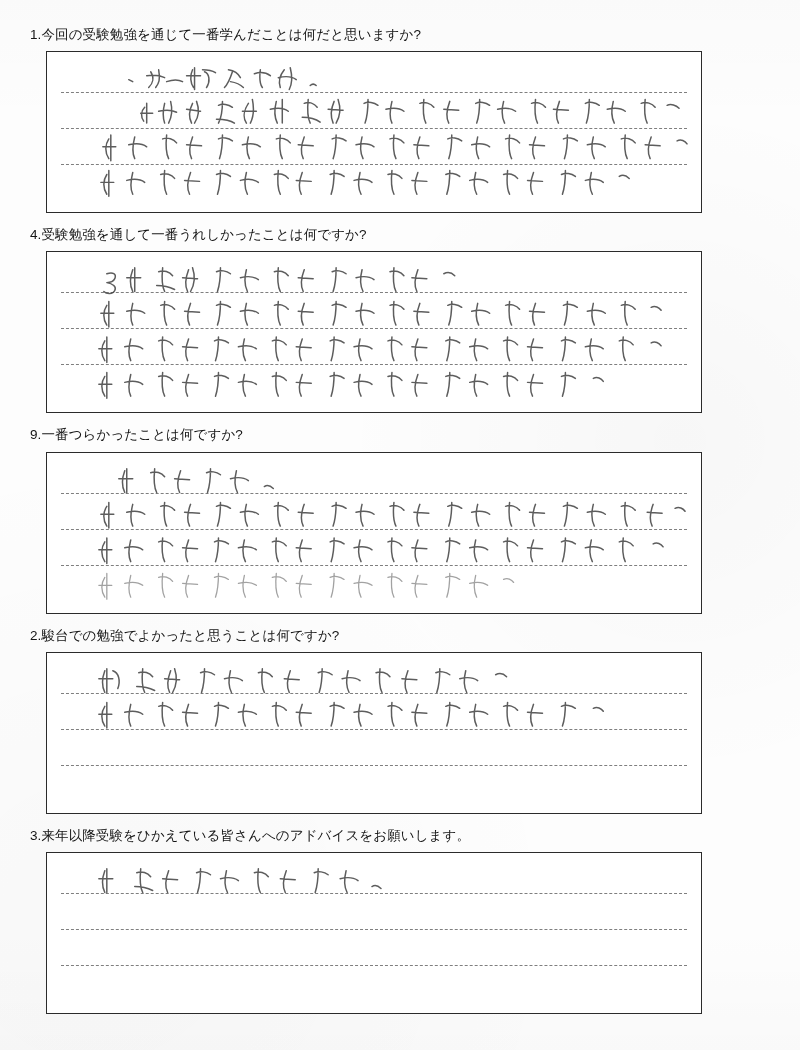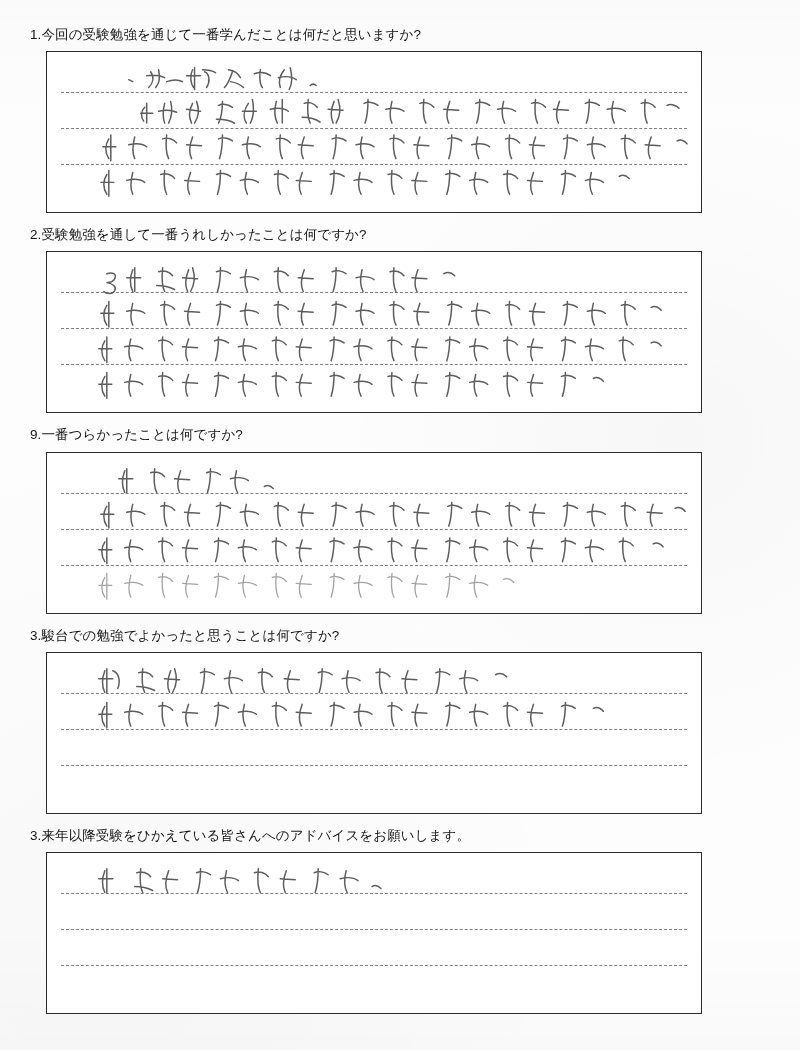--- a/index.html
+++ b/index.html
@@ -206,21 +206,21 @@
               <path d="M546 122 c-2 8 -2 16 1 22 M540 130 c8 -2 14 -1 18 2"></path>
               <path d="M574 126 c3 -2 7 -1 10 2"></path>
             </g>
           </svg>
         </div>
 
       </div>
     </div>
 
     <div class="qblock">
-      <div class="qtitle">2.受験勉強を通して一番うれしかったことは何ですか?</div>
+      <div class="qtitle">4.受験勉強を通して一番うれしかったことは何ですか?</div>
       <div class="answer-box" id="box-2">
         <div class="rules">
           <div class="rule" style="top:40px"></div>
           <div class="rule" style="top:76px"></div>
           <div class="rule" style="top:112px"></div>
         </div>
         <div class="hand-layer">
           <svg viewBox="0 0 656 162" preserveAspectRatio="none" aria-hidden="true">
             <g class="hw">
               <path d="M60 22 c6 -2 10 0 8 5 c-2 4 -6 4 -8 4 c6 1 10 4 8 8 c-2 4 -8 4 -11 1"></path>
@@ -387,21 +387,21 @@
               <path d="M430 124 c-2 8 -2 16 1 22 M424 132 c8 -2 14 -1 18 2"></path>
               <path d="M458 128 c4 -2 8 0 10 3"></path>
             </g>
           </svg>
         </div>
 
       </div>
     </div>
 
     <div class="qblock">
-      <div class="qtitle">3.駿台での勉強でよかったと思うことは何ですか?</div>
+      <div class="qtitle">2.駿台での勉強でよかったと思うことは何ですか?</div>
       <div class="answer-box" id="box-4">
         <div class="rules">
           <div class="rule" style="top:40px"></div>
           <div class="rule" style="top:76px"></div>
           <div class="rule" style="top:112px"></div>
         </div>
         <div class="hand-layer">
           <svg viewBox="0 0 656 162" preserveAspectRatio="none" aria-hidden="true">
             <g class="hw">
               <path d="M58 18 c-3 8 -3 16 0 22 M52 26 l14 0 M60 16 l0 24 M66 18 c6 2 8 10 5 18"></path>

